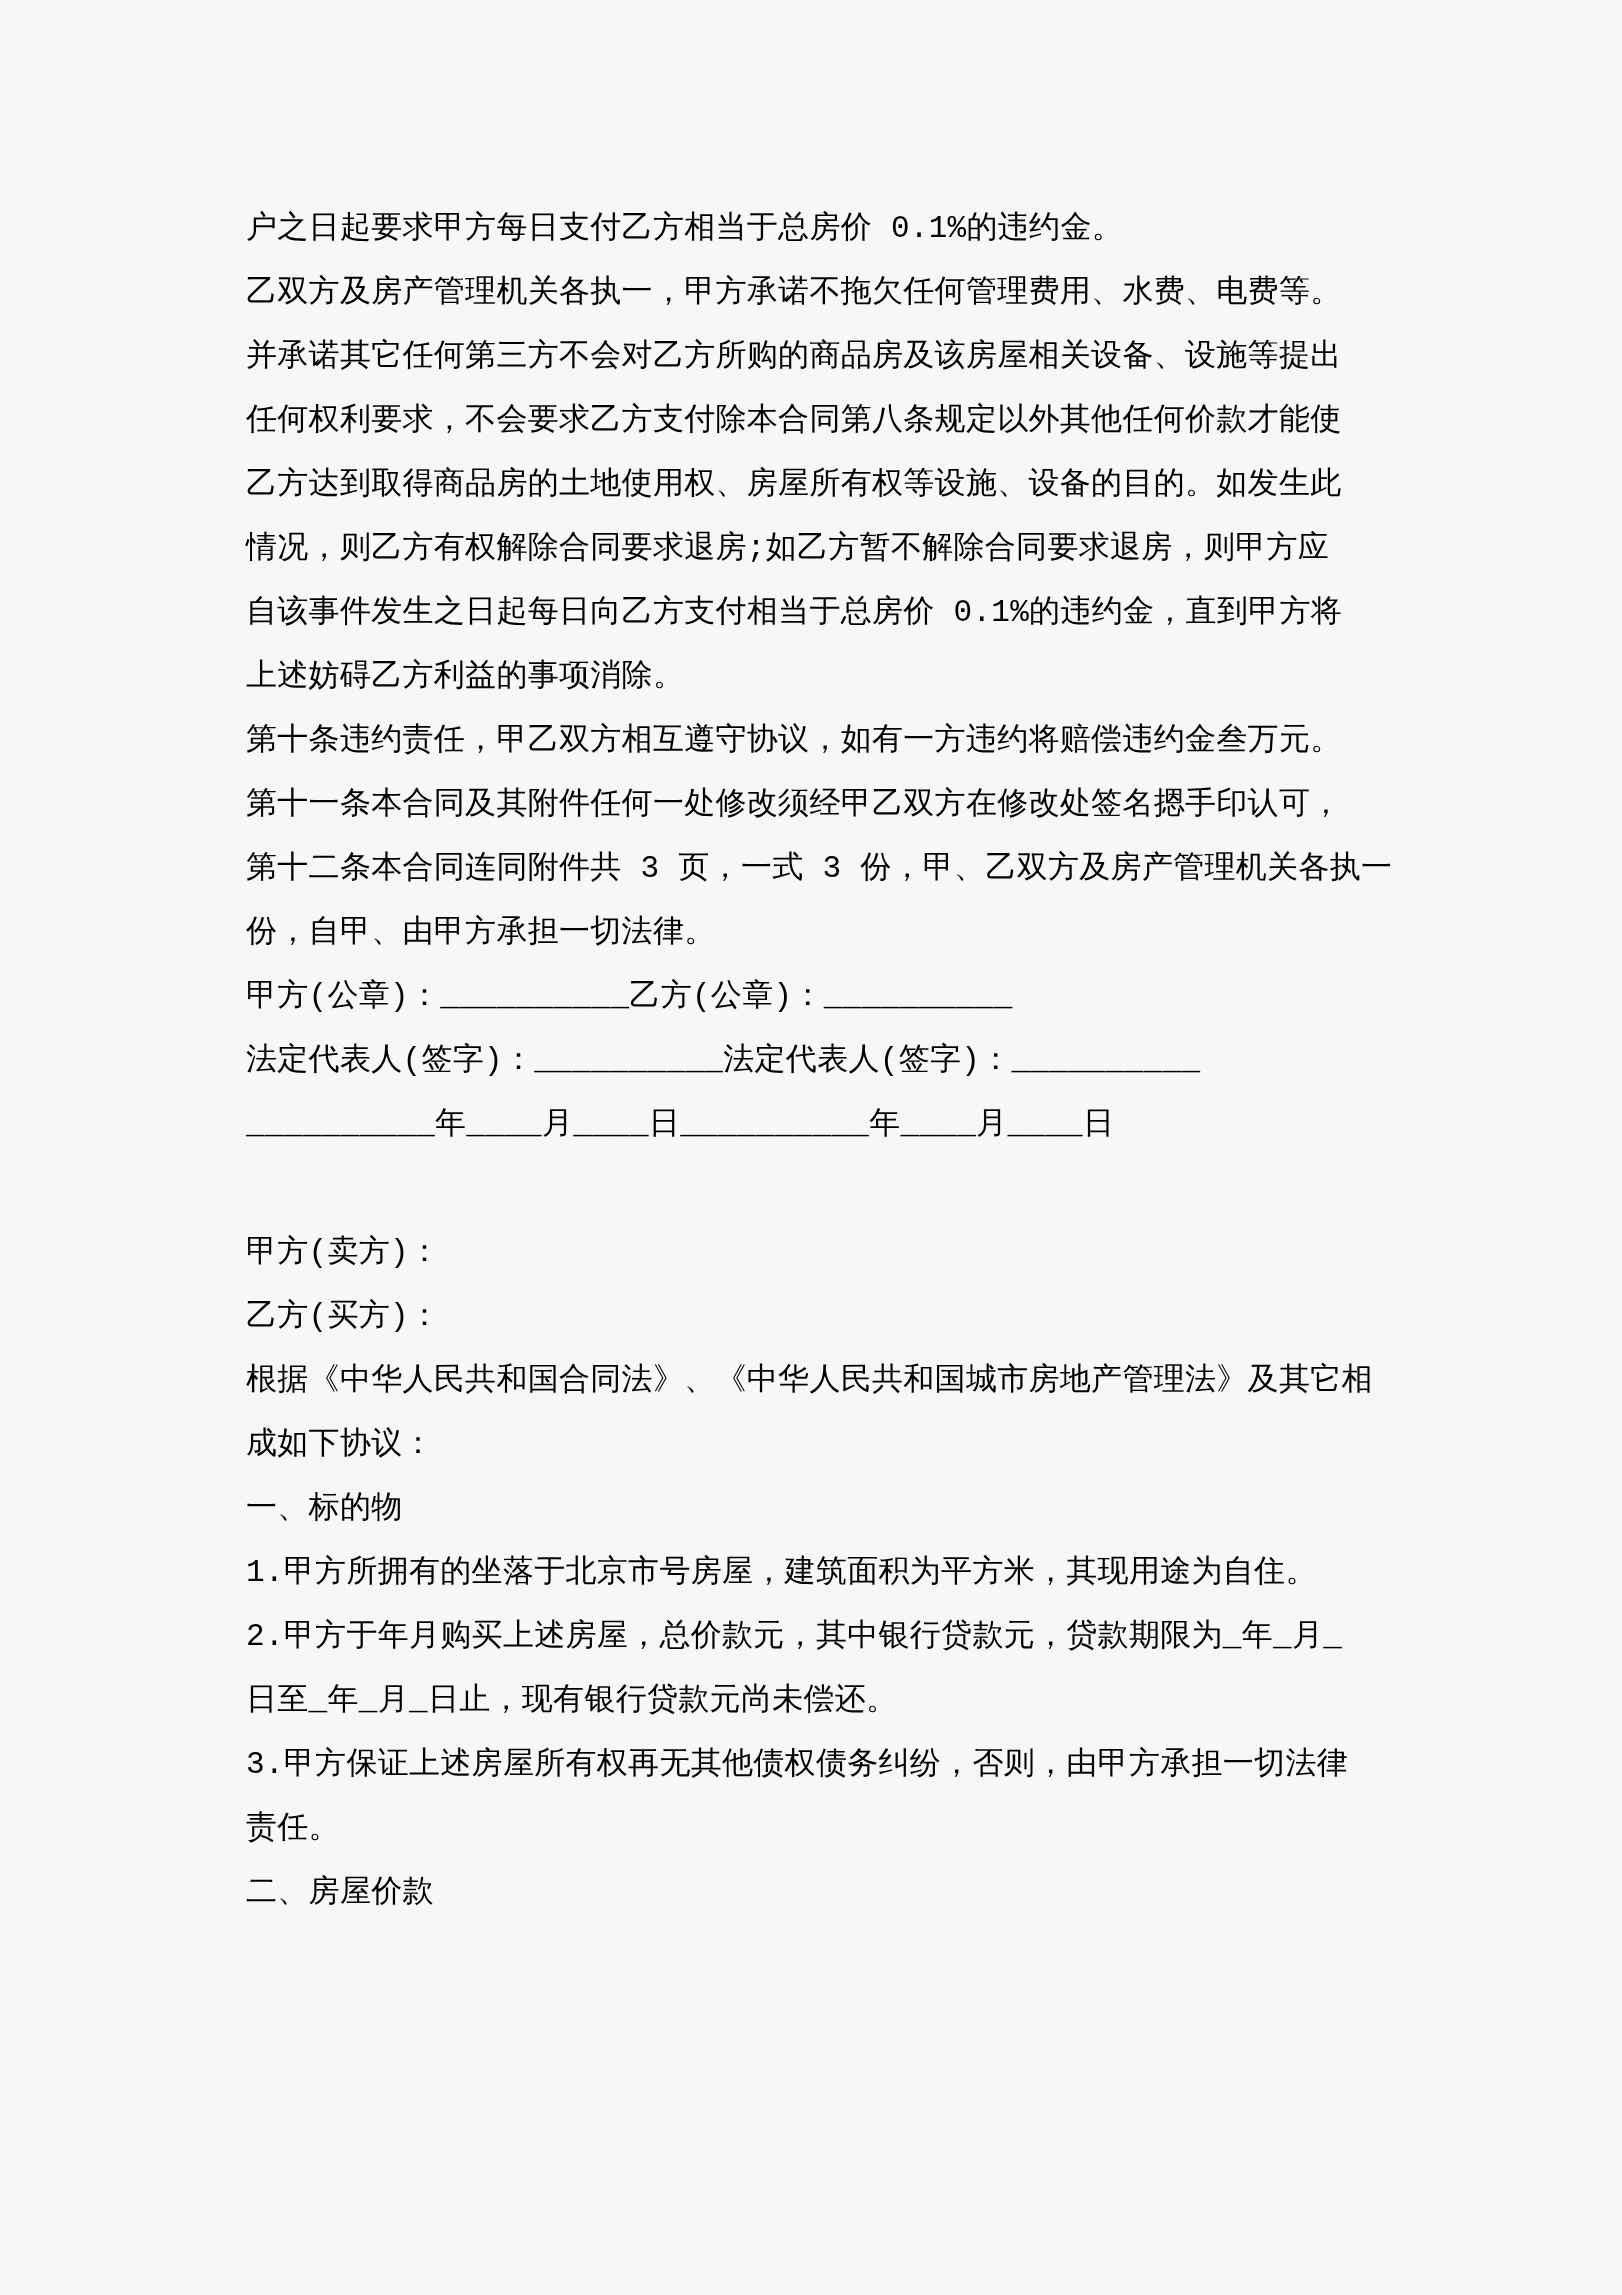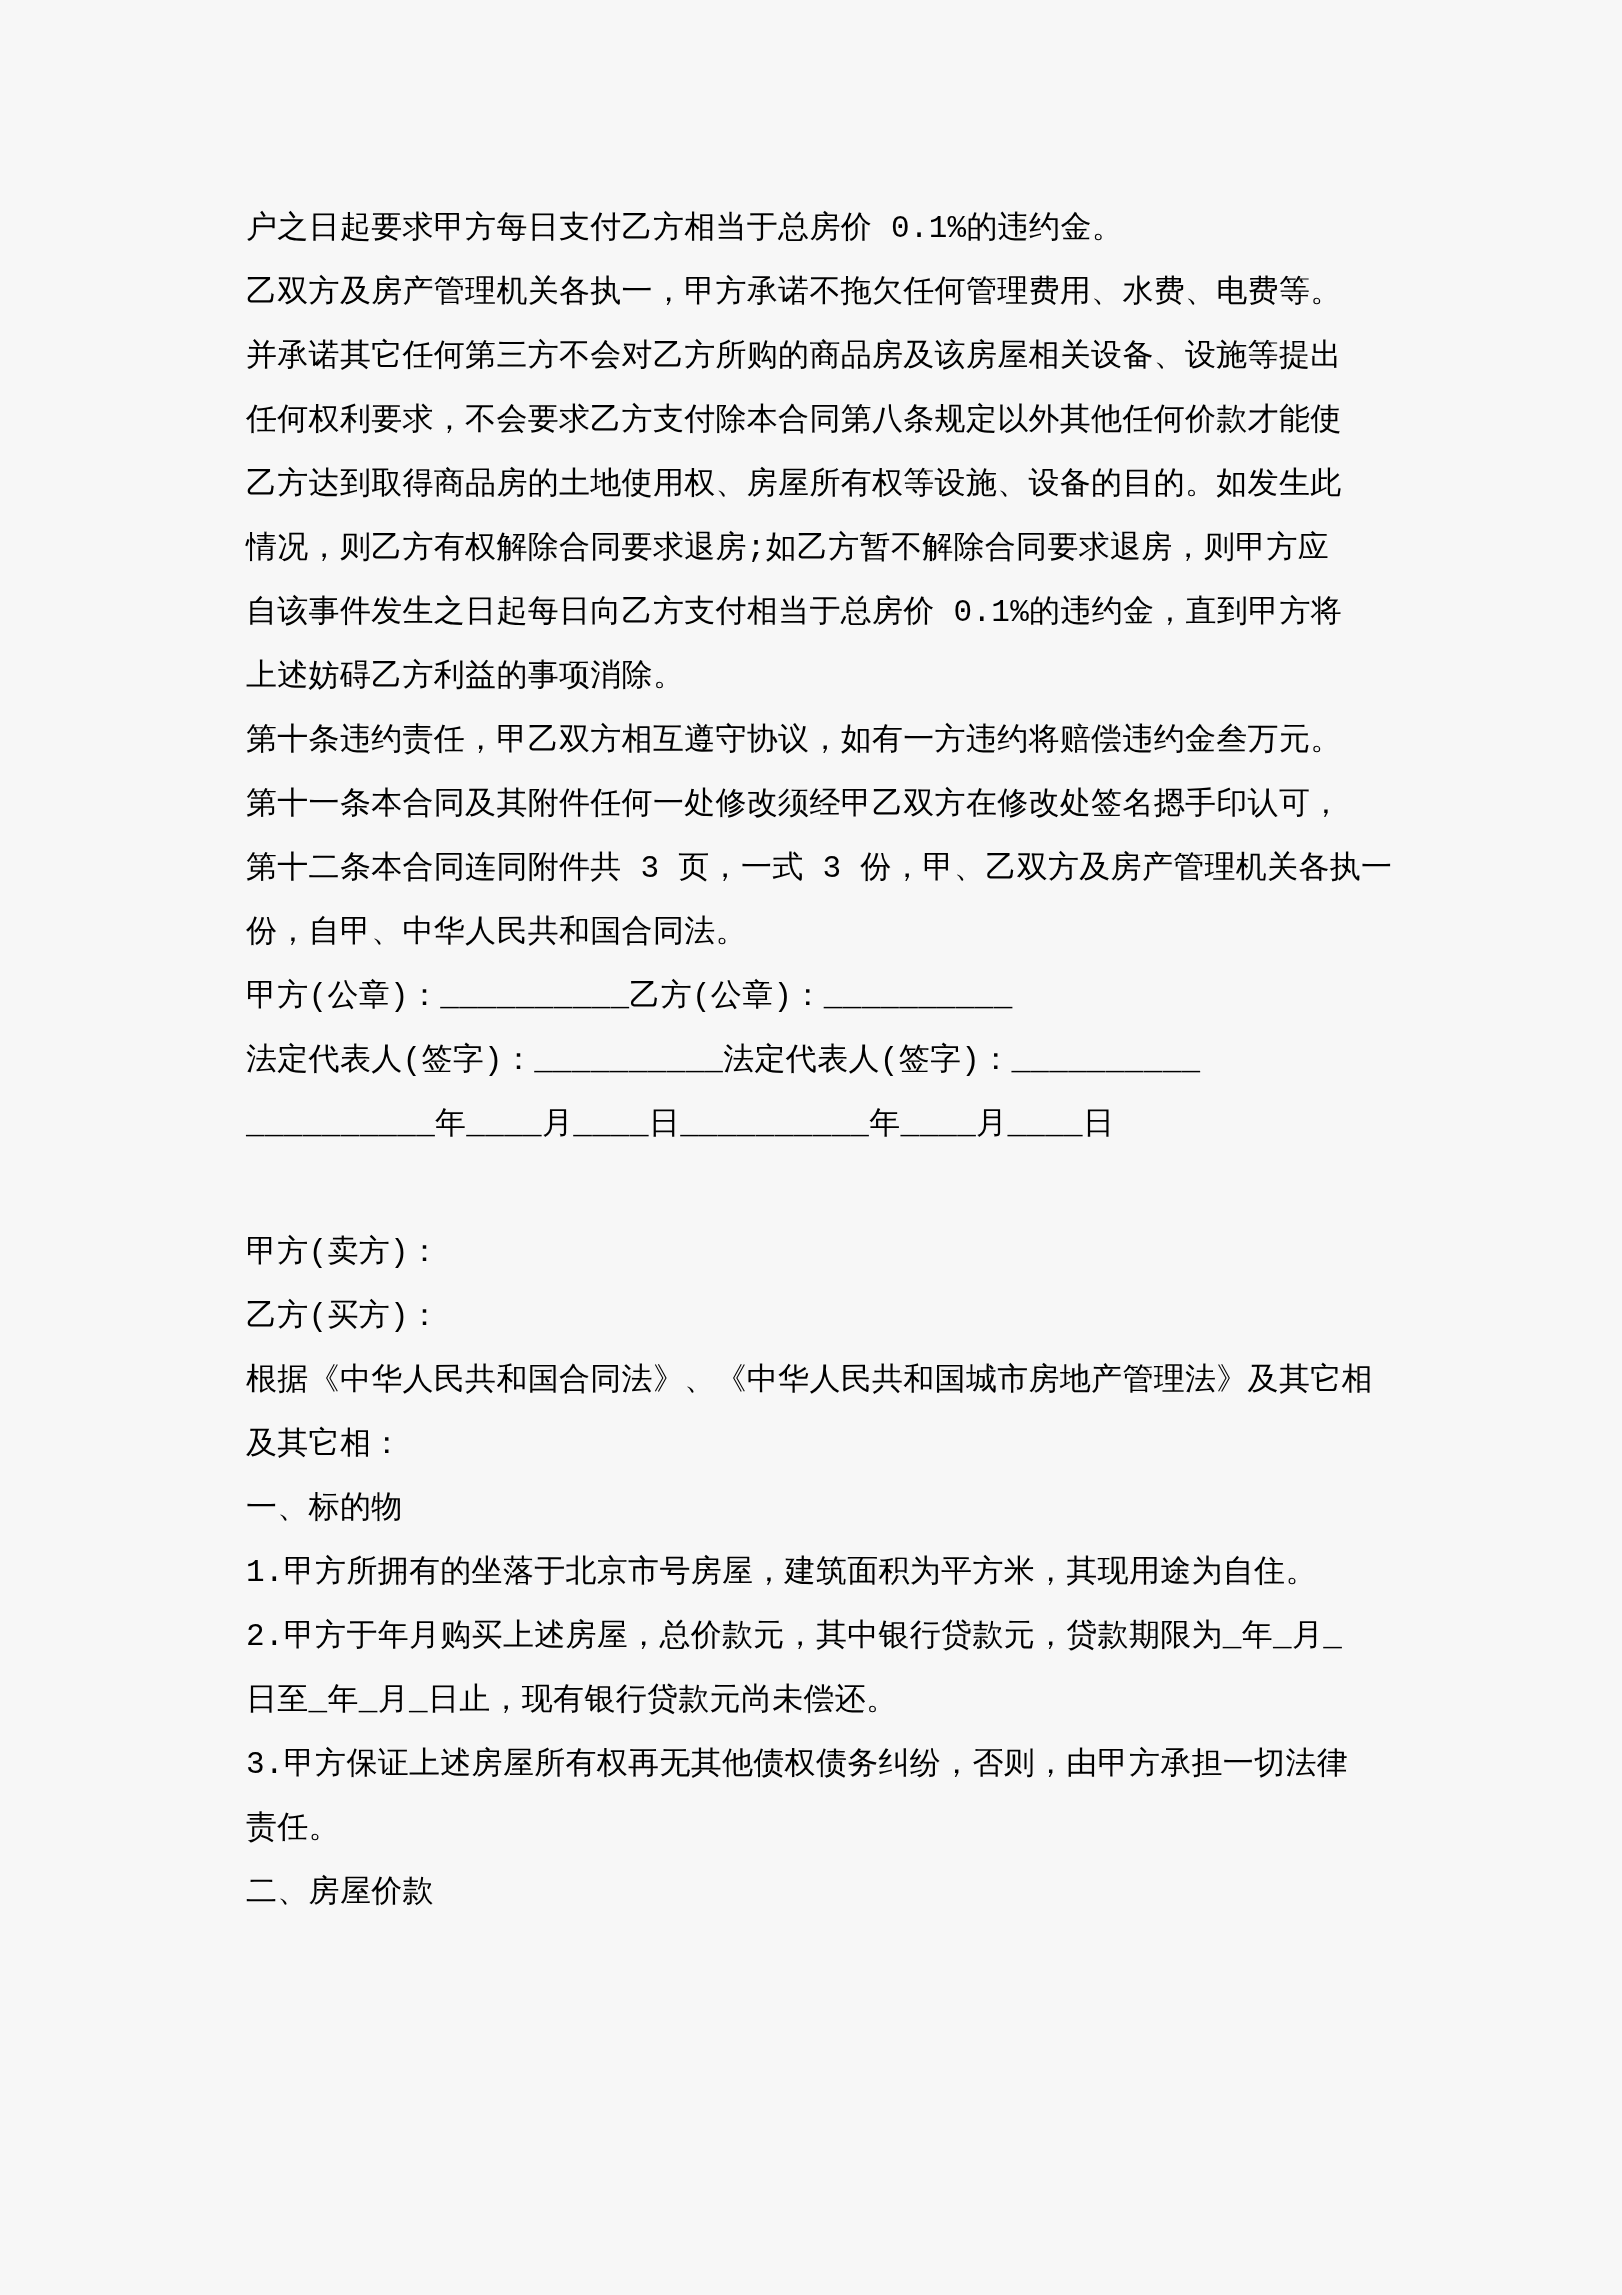--- a/index.html
+++ b/index.html
@@ -52,29 +52,29 @@
       <div class="line">乙双方及房产管理机关各执一，甲方承诺不拖欠任何管理费用、水费、电费等。</div>
       <div class="line">并承诺其它任何第三方不会对乙方所购的商品房及该房屋相关设备、设施等提出</div>
       <div class="line">任何权利要求，不会要求乙方支付除本合同第八条规定以外其他任何价款才能使</div>
       <div class="line">乙方达到取得商品房的土地使用权、房屋所有权等设施、设备的目的。如发生此</div>
       <div class="line">情况，则乙方有权解除合同要求退房;如乙方暂不解除合同要求退房，则甲方应</div>
       <div class="line">自该事件发生之日起每日向乙方支付相当于总房价 0.1%的违约金，直到甲方将</div>
       <div class="line">上述妨碍乙方利益的事项消除。</div>
       <div class="line">第十条违约责任，甲乙双方相互遵守协议，如有一方违约将赔偿违约金叁万元。</div>
       <div class="line">第十一条本合同及其附件任何一处修改须经甲乙双方在修改处签名摁手印认可，</div>
       <div class="line">第十二条本合同连同附件共 3 页，一式 3 份，甲、乙双方及房产管理机关各执一</div>
-      <div class="line">份，自甲、中华人民共和国合同法。</div>
+      <div class="line">份，自甲、由甲方承担一切法律。</div>
       <div class="line">甲方(公章)：__________乙方(公章)：__________</div>
       <div class="line">法定代表人(签字)：__________法定代表人(签字)：__________</div>
       <div class="line">__________年____月____日__________年____月____日</div>
       <div class="line blank"></div>
       <div class="line">甲方(卖方)：</div>
       <div class="line">乙方(买方)：</div>
       <div class="line">根据《中华人民共和国合同法》、《中华人民共和国城市房地产管理法》及其它相</div>
-      <div class="line">及其它相：</div>
+      <div class="line">成如下协议：</div>
       <div class="line">一、标的物</div>
       <div class="line">1.甲方所拥有的坐落于北京市号房屋，建筑面积为平方米，其现用途为自住。</div>
       <div class="line">2.甲方于年月购买上述房屋，总价款元，其中银行贷款元，贷款期限为_年_月_</div>
       <div class="line">日至_年_月_日止，现有银行贷款元尚未偿还。</div>
       <div class="line">3.甲方保证上述房屋所有权再无其他债权债务纠纷，否则，由甲方承担一切法律</div>
       <div class="line">责任。</div>
       <div class="line">二、房屋价款</div>
     </div>
 </div>
 

